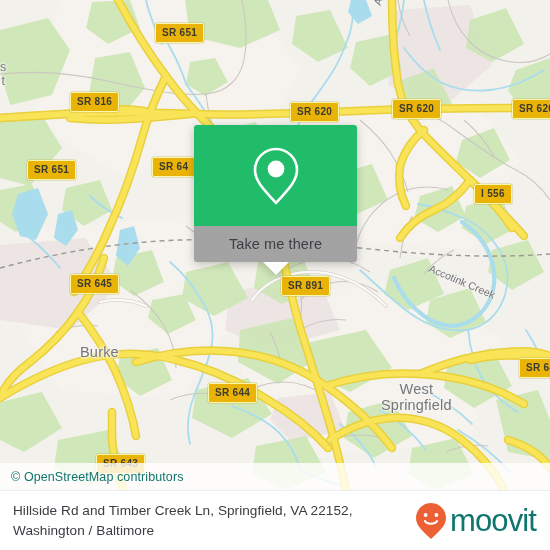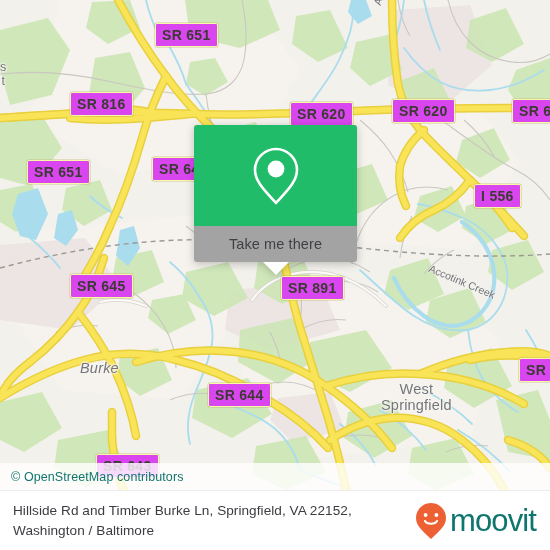--- a/index.html
+++ b/index.html
@@ -22,25 +22,25 @@
     left: 0; top: 0;
     width: 550px; height: 490px;
     background: #f3f1ec;
     overflow: hidden;
   }
   .map-svg { position: absolute; left: 0; top: 0; }
 
   
   .shield {
     position: absolute;
-    background: #d946ef;
+    background: #eab308;
     border: 1.6px solid #fbf7a8;
     border-radius: 2px;
     color: #3b3b32;
-    font-size: 14px;
+    font-size: 10px;
     font-weight: bold;
     letter-spacing: .3px;
     line-height: 1;
     padding: 3.5px 6px 4px 6px;
     white-space: nowrap;
     box-shadow: 0 0 0 .5px rgba(180,170,80,.55);
     font-family: "Liberation Sans", sans-serif;
   }
 
   
@@ -430,21 +430,21 @@
         <div class="shield" style="left: 512px; top: 99px;">SR 620</div>
         <div class="shield" style="left: 474px; top: 184px;">I 556</div>
         <div class="shield" style="left: 70px; top: 274px;">SR 645</div>
         <div class="shield" style="left: 281px; top: 276px;">SR 891</div>
         <div class="shield" style="left: 96px; top: 437px; margin-top: 17px;">SR 643</div>
         <div class="shield" style="left: 208px; top: 383px;">SR 644</div>
         <div class="shield" style="left: 519px; top: 358px;">SR 64</div>
       </div>
 
     <div id="place-layer">
-        <div class="place" style="left: 80px; top: 360px; font-style: italic;">Burke</div>
+        <div class="place" style="left: 80px; top: 344px;">Burke</div>
         <div class="place" style="left: 381px; top: 381px;">West
 Springfield</div>
         <div class="place small" style="left: 0px; top: 60px;">s
 t</div>
       </div>
 
     <div id="creek-layer">
         <div class="creek-label" style="left: 371px; top: 3px; transform: rotate(-72deg); transform-origin: left top;">Accotink Cr</div>
         <div class="creek-label" style="left: 432px; top: 262px; transform: rotate(23deg); transform-origin: left top;">Accotink Creek</div>
       </div>
@@ -462,21 +462,21 @@
         <span class="popup-tail"></span>
       </div>
     </div>
 
     <div class="attrib">
       <span class="attrib-text">© OpenStreetMap contributors</span>
     </div>
   </div>
 
   <div class="footer">
-    <div class="footer-title">Hillside Rd and Timber Burke Ln, Springfield, VA 22152, Washington / Baltimore</div>
+    <div class="footer-title">Hillside Rd and Timber Creek Ln, Springfield, VA 22152, Washington / Baltimore</div>
     <div class="brand">
       <svg width="32" height="38" viewBox="0 0 32 38">
         <path d="M16,1 C7.7,1 1,7.7 1,16 C1,24.5 9,30 16,37
                  C23,30 31,24.5 31,16 C31,7.7 24.3,1 16,1 Z" fill="#ec6033"></path>
         <circle cx="10.6" cy="13" r="1.9" fill="#ffffff"></circle>
         <circle cx="21.4" cy="13" r="1.9" fill="#ffffff"></circle>
         <path d="M10,19 C12,22.6 20,22.6 22,19" fill="none" stroke="#ffffff" stroke-width="2.1" stroke-linecap="round"></path>
       </svg>
       <span class="brand-word">moovit</span>
     </div>

